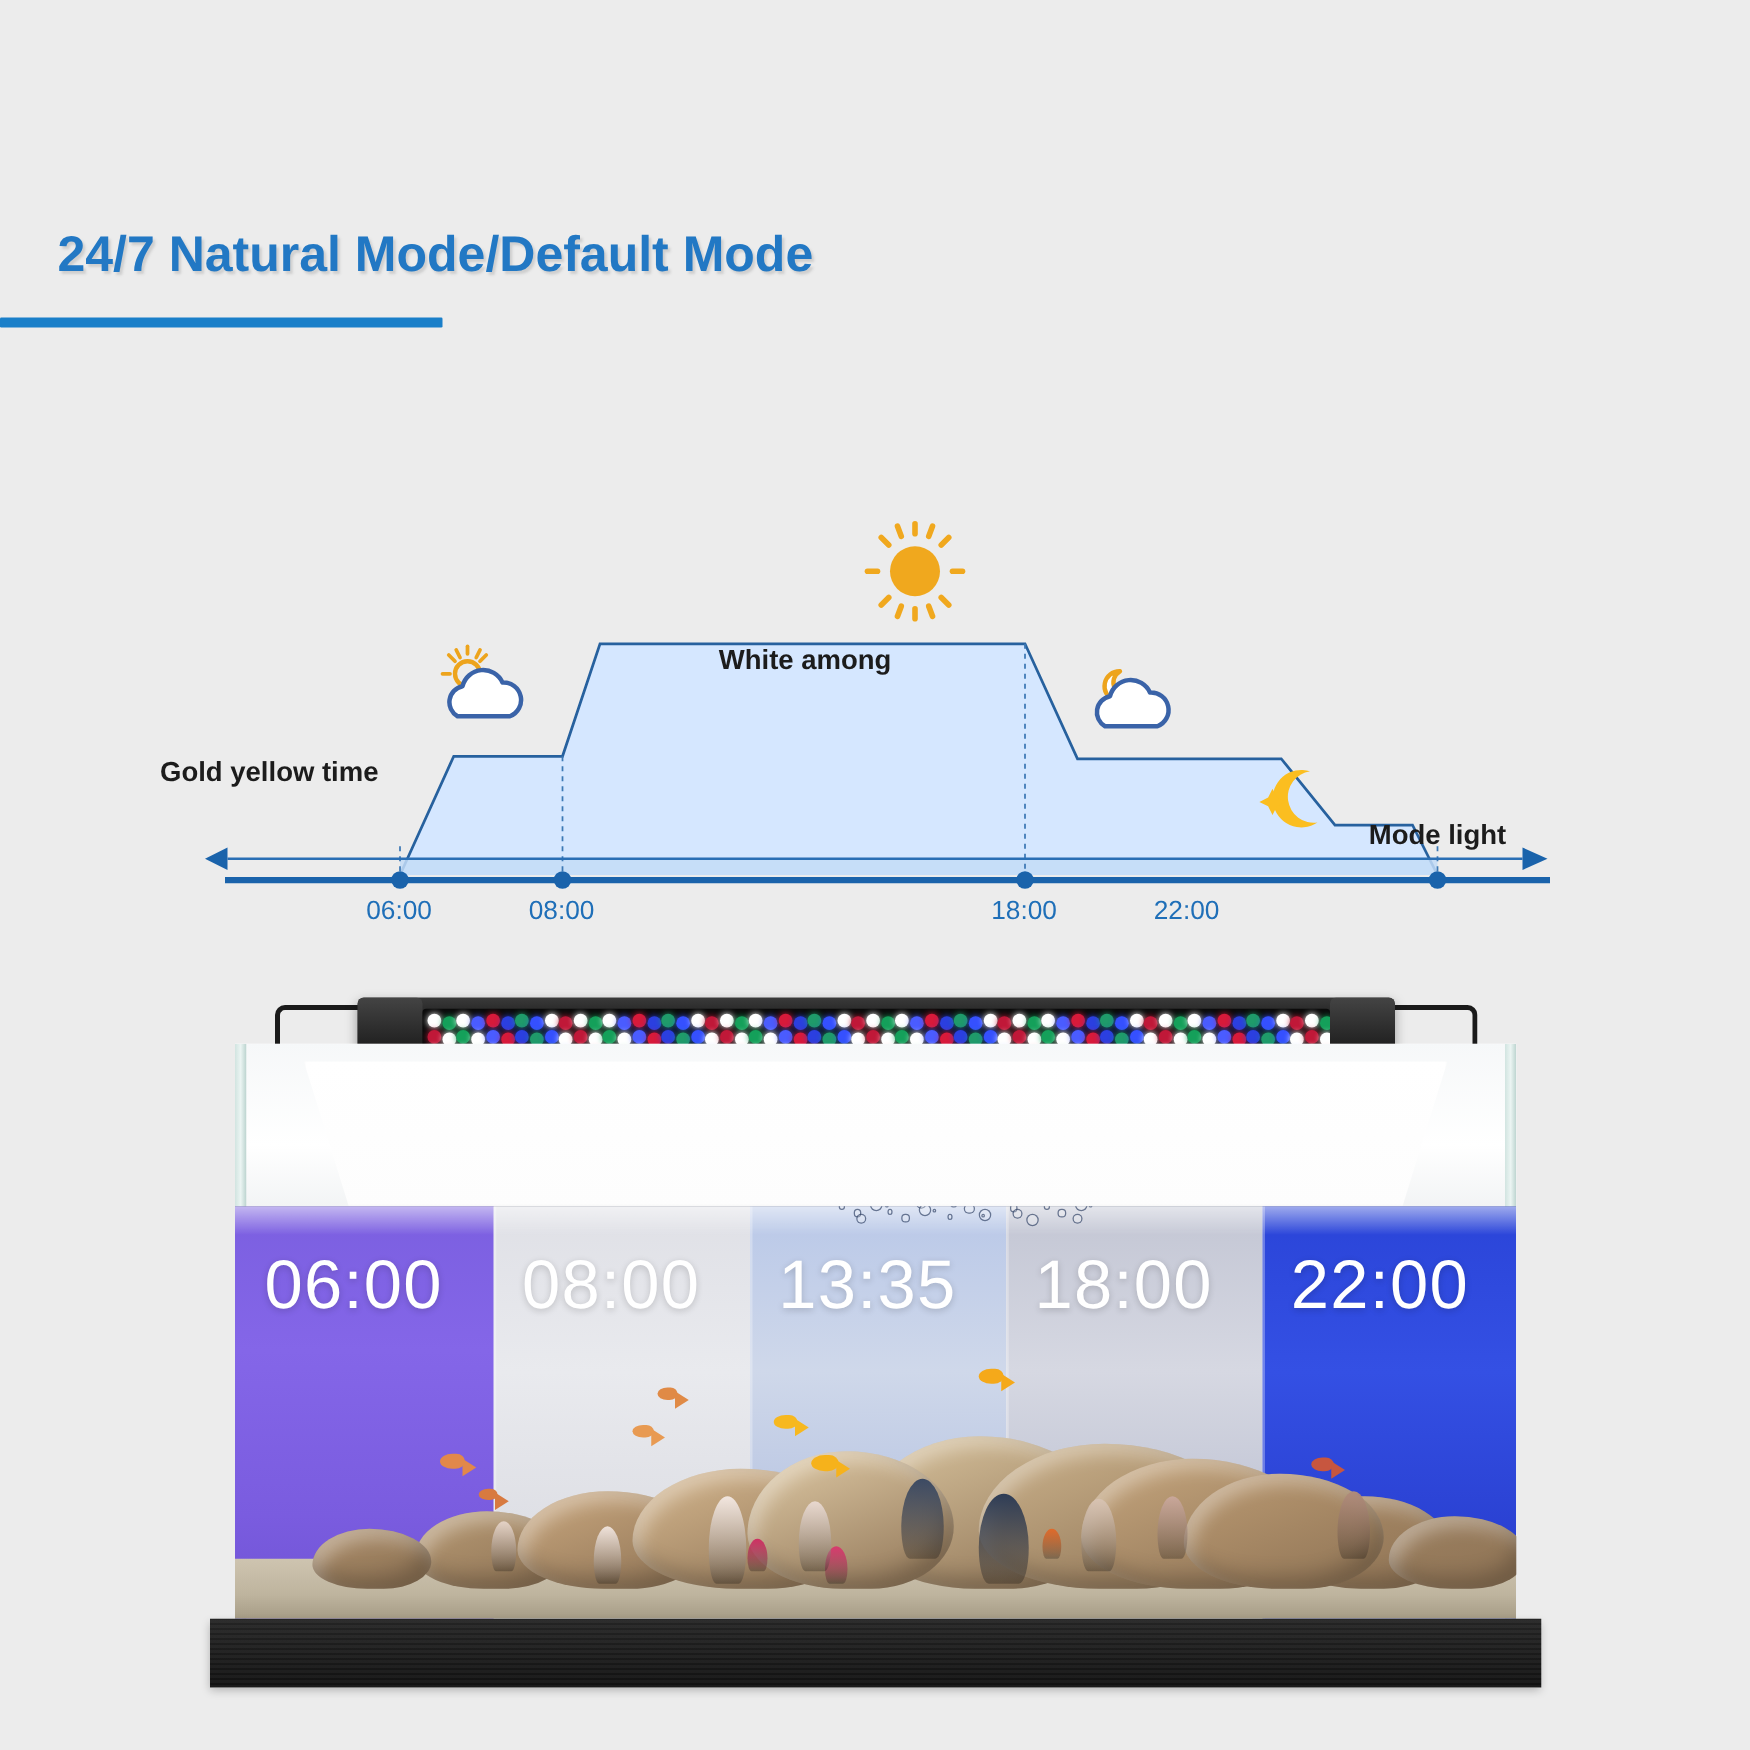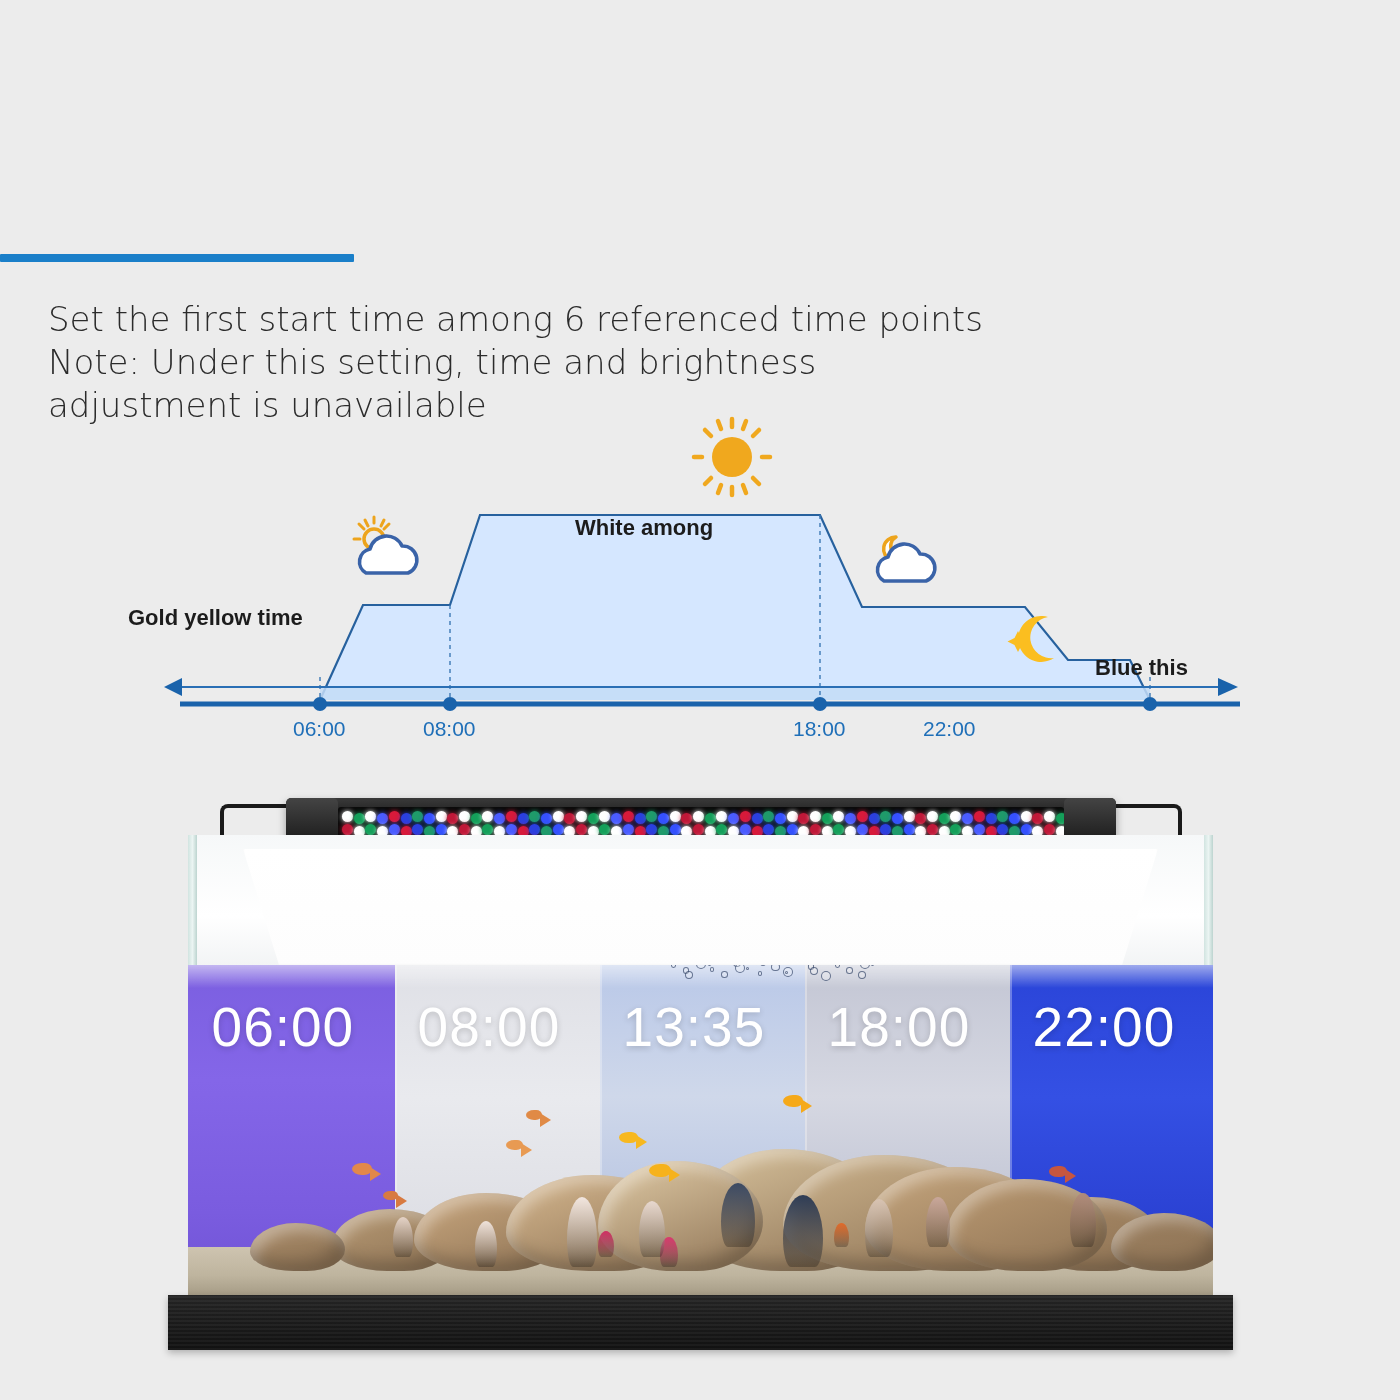--- a/index.html
+++ b/index.html
@@ -278,27 +278,23 @@
     border: 4px solid #1a1a1a;
     border-radius: 8px;
     background: transparent;
   }
 </style>
 </head>
 <body>
 
 <div id="page">
 
+  <div class="subtitle">24/7 Natural Mode/Default Mode</div>
   <div class="accent-bar"></div>
 
-  <div class="body-text">
-    <span class="line">Set the first start time among 6 referenced time points</span>
-    <span class="line">Note: Under this setting, time and brightness</span>
-    <span class="line">adjustment is unavailable</span>
-  </div>
 
   <div class="chart">
 
     <svg width="1130" height="320" viewBox="0 0 1130 320">
 
       <path d="M 200,285 L 200,285 L 243,190 L 330,190 L 360,100 L 700,100 L 742,192 L 905,192 L 948,245 L 1010,245 L 1030,285 Z" fill="#d5e7ff" stroke="none"></path>
 
       <path d="M 200,285 L 243,190 L 330,190 L 360,100 L 700,100 L 742,192 L 905,192 L 948,245 L 1010,245 L 1030,285" fill="none" stroke="#27619e" stroke-width="2.2" stroke-linejoin="miter"></path>
 
       <rect x="200" y="272" width="830" height="13" fill="#c3dcf7" opacity="0.85"></rect>
@@ -356,21 +352,21 @@
       </g>
 
       <g transform="translate(892,200)">
         <path d="M 36,2 a 23,23 0 1 0 6,41 a 18,18 0 1 1 -6,-41 Z" fill="#fbbe20"></path>
         <path d="M 6,16 L 9.5,23 L 16.5,26.5 L 9.5,30 L 6,37 L 2.5,30 L -4.5,26.5 L 2.5,23 Z" fill="#fbbe20"></path>
       </g>
     </svg>
 
     <div class="chart-label lbl-gold">Gold yellow time</div>
     <div class="chart-label lbl-white">White among</div>
-    <div class="chart-label lbl-blue">Blue this</div>
+    <div class="chart-label lbl-blue">Mode light</div>
 
     <div class="tick-label" style="left:173px;  top:302px;">06:00</div>
     <div class="tick-label" style="left:303px;  top:302px;">08:00</div>
     <div class="tick-label" style="left:673px;  top:302px;">18:00</div>
     <div class="tick-label" style="left:803px;  top:302px;">22:00</div>
   </div>
 
   <div class="aquarium">
 
     <div class="bracket" style="left:52px; top:14px; width:96px; height:86px; border-right:none; border-top-right-radius:0; border-bottom-right-radius:0;"></div>

